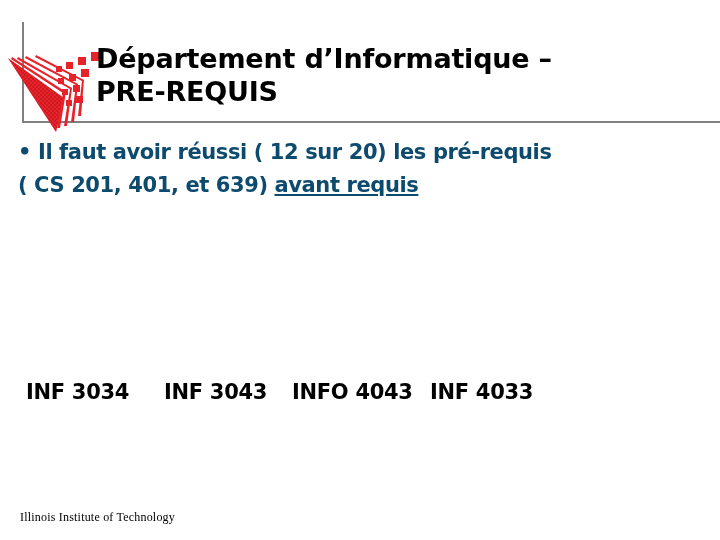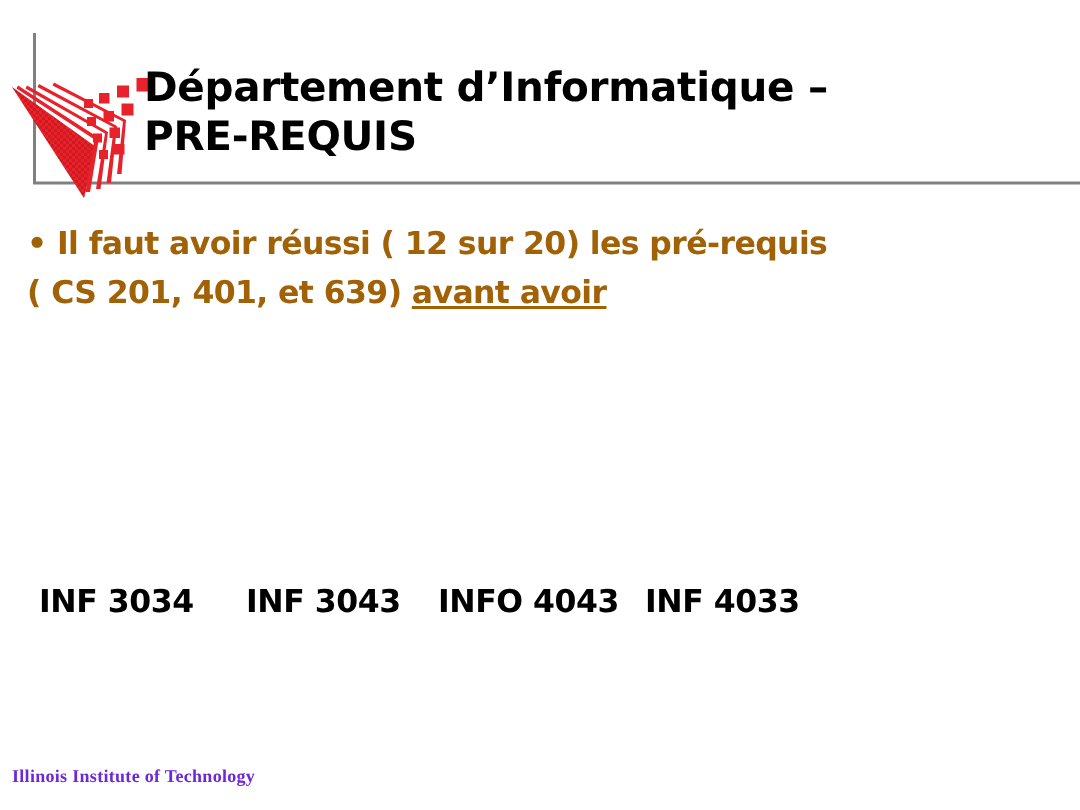--- a/index.html
+++ b/index.html
@@ -73,27 +73,27 @@
     position: absolute;
     left: 0;
     top: 126px;
     width: 720px;
     height: 360px;
   }
 
   .bullet-block {
     position: absolute;
     left: 18px;
-    top: 20px;
+    top: 10px;
     width: 690px;
     font-family: "DejaVu Sans", "Liberation Sans", sans-serif;
     font-weight: bold;
     font-size: 21px;
     line-height: 33px;
-    color: #a16207;
+    color: #0c4a6e;
     letter-spacing: -0.4px;
   }
   .bullet-block .bullet-dot {
     display: inline-block;
     width: 20px;
     font-size: 21px;
     line-height: 33px;
     vertical-align: baseline;
   }
   .bullet-block .underlined {
@@ -107,21 +107,21 @@
     left: 26px;
     width: 670px;
     font-family: "DejaVu Sans", "Liberation Sans", sans-serif;
     font-weight: bold;
     font-size: 21px;
     line-height: 40px;
     color: #000000;
     letter-spacing: -0.3px;
   }
   #course-block-1 { top: 126px; }
-  #course-block-2 { top: 246px; margin-top: 9px; }
+  #course-block-2 { top: 246px; }
 
   .course-row {
     display: block;
     white-space: nowrap;
     height: 40px;
   }
   .course-cell {
     display: inline-block;
     vertical-align: top;
   }
@@ -135,29 +135,28 @@
   .b1r2 .c2 { width: 118px; }
   .b1r2 .c3 { width: 130px; }
 
   .b2 .c1 { width: 138px; }
   .b2 .c2 { width: 128px; }
   .b2 .c3 { width: 138px; }
 
   
   .footer {
     position: absolute;
-    left: 8px;
+    left: 20px;
     top: 510px;
     font-family: "Liberation Serif", "DejaVu Serif", serif;
     font-size: 12px;
     line-height: 15px;
-    color: #6d28d9;
+    color: #000000;
     letter-spacing: 0.2px;
     white-space: nowrap;
-    font-weight: bold;
   }
 </style>
 </head>
 <body>
 
 <div id="slide">
 
   <div class="rule-vertical"></div>
   <div class="rule-horizontal"></div>
 
@@ -201,21 +200,21 @@
       </g>
     </svg>
   </div>
 
   <div class="title">Département d’Informatique –
 PRE-REQUIS</div>
 
   <div class="body-area">
 
     <div class="bullet-block">
-      <span class="bullet-dot">•</span><span>Il faut avoir réussi ( 12 sur 20) les pré-requis</span><br><span>( CS 201, 401, et 639) </span><span class="underlined">avant avoir</span>
+      <span class="bullet-dot">•</span><span>Il faut avoir réussi ( 12 sur 20) les pré-requis</span><br><span>( CS 201, 401, et 639) </span><span class="underlined">avant requis</span>
     </div>
 
 
     <div class="course-block b2" id="course-block-2">
       <div class="course-row"><span class="course-cell c1">INF 3034</span><span class="course-cell c2">INF 3043</span><span class="course-cell c3">INFO 4043</span><span class="course-cell c4">INF 4033</span></div>
     </div>
 
   </div>
 
   <div class="footer">Illinois Institute of Technology</div>

